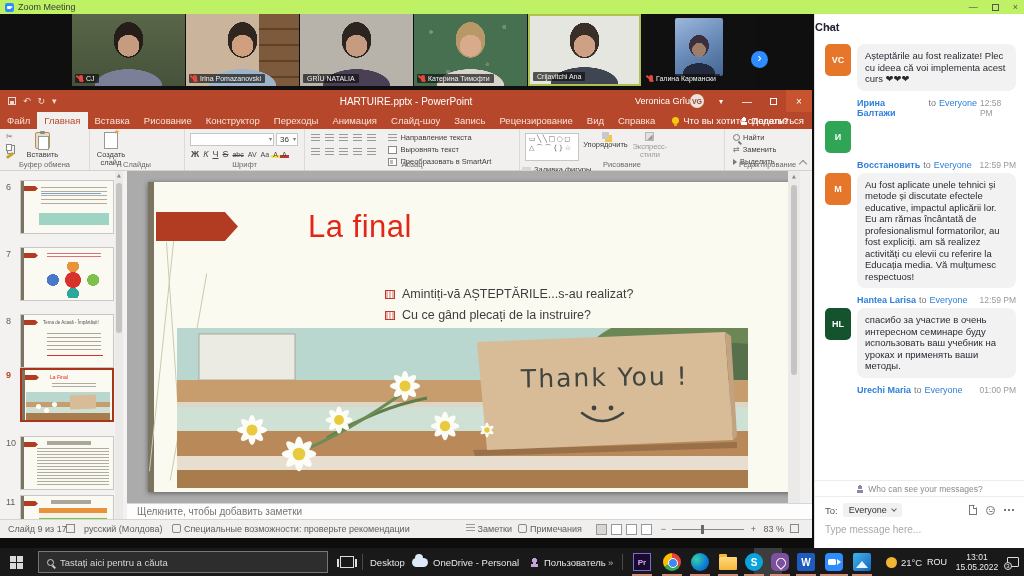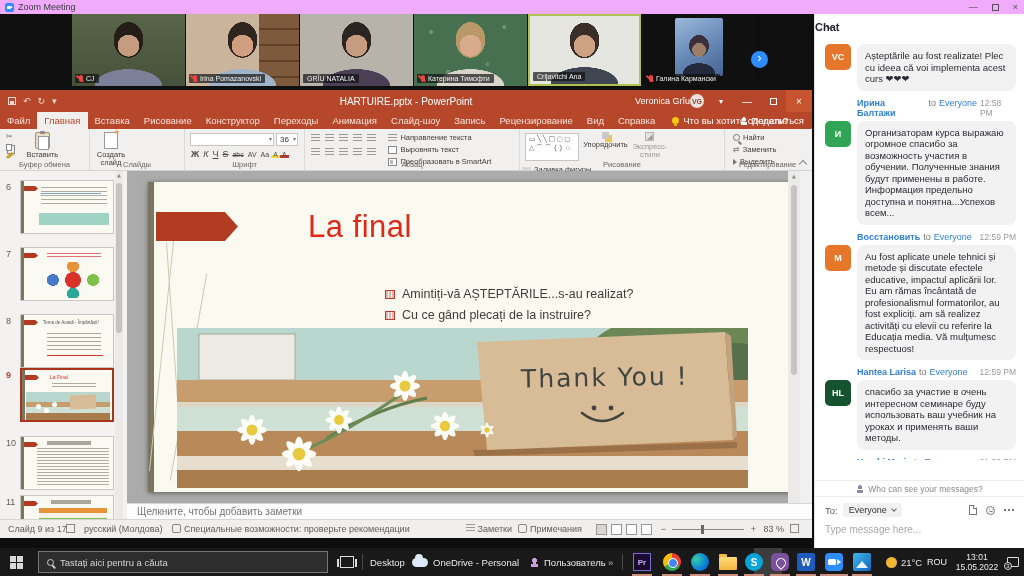--- a/index.html
+++ b/index.html
@@ -1,21 +1,21 @@
 <!DOCTYPE html>
 <html><head>
 <meta charset="utf-8">
 <style>
 *{margin:0;padding:0;box-sizing:border-box}
 html,body{width:1024px;height:576px;overflow:hidden}
 body{position:relative;background:#0d0d0d;font-family:"Liberation Sans","DejaVu Sans",sans-serif;cursor:default}
 i{font-style:normal}
 
 
-#titlebar{position:absolute;left:0;top:0;width:1024px;height:14px;background:#f0abfc;z-index:6;display:flex;align-items:center}
+#titlebar{position:absolute;left:0;top:0;width:1024px;height:14px;background:#bef264;z-index:6;display:flex;align-items:center}
 .zm-ic{width:9px;height:9px;border-radius:2px;background:#2d8cff;margin:0 4px 0 5px;position:relative}
 .zm-ic::before{content:"";position:absolute;left:2px;top:3px;width:4px;height:3px;background:#fff;border-radius:1px}
 .zm-ic::after{content:"";position:absolute;right:1px;top:3px;border-left:2px solid #fff;border-top:1.5px solid transparent;border-bottom:1.5px solid transparent}
 #titlebar .t{font-size:9px;color:#3a3a3a}
 .winctl{position:absolute;right:6px;top:0;height:14px;display:flex;gap:14px;align-items:center}
 .winctl span{font-size:9px;color:#555;line-height:14px}
 .maxbox{width:7px;height:7px;border:1px solid #555}
 
 
 #strip{position:absolute;left:0;top:14px;width:814px;height:76px;background:#0f0f0f;z-index:2}
@@ -139,21 +139,21 @@
 .chev{position:absolute;width:5px;height:5px;border-right:1.5px solid #666;border-bottom:1.5px solid #666;transform:rotate(45deg)}
 .chat-head .title{position:absolute;left:0;right:0;top:7px;font-size:11px;font-weight:bold;color:#232333}
 #msgs{position:absolute;left:0;right:0;top:28px;bottom:88px;overflow:hidden;padding:2px 8px 0 10px}
 .msg{margin-bottom:7px}
 .mhead{display:flex;gap:3px;align-items:baseline;margin:0 0 3px 32px;font-size:9px}
 .mname{color:#2e7fdb;font-weight:bold}
 .mto{color:#777}
 .mrec{color:#2e7fdb}
 .mtime{margin-left:auto;color:#999;font-size:8.5px}
 .mrow{display:flex;gap:6px;align-items:flex-start}
-.avatar{width:26px;height:26px;border-radius:5px;color:#fff;font-size:9px;font-weight:bold;display:flex;align-items:center;justify-content:center;flex:0 0 26px}
+.avatar{width:26px;height:32px;border-radius:5px;color:#fff;font-size:9px;font-weight:bold;display:flex;align-items:center;justify-content:center;flex:0 0 26px}
 .bubble{background:#f2f2f3;border-radius:8px;padding:6px 8px;font-size:9.5px;line-height:11.5px;color:#2a2a33;max-width:160px}
 .a-vc{background:#e5762a}.a-ib{background:#31a556}.a-mv{background:#e5762a}.a-hl{background:#14532d}
 #chatfoot{position:absolute;left:0;right:0;bottom:0;height:68px}
 .privacy{height:17px;display:flex;align-items:center;justify-content:center;gap:4px;color:#8a8a8a;font-size:8.5px;border-top:1px solid #ececec;border-bottom:1px solid #ececec}
 .privacy .person-ic{color:#8a8aa8}
 .torow{display:flex;align-items:center;gap:5px;padding:6px 10px 2px;font-size:9.5px;color:#555}
 .topill{background:#f1f1f1;border-radius:3px;padding:2px 6px;font-size:9px;color:#333;display:flex;align-items:center;gap:5px}
 .topill .chev{position:static;width:4px;height:4px;margin-top:-2px}
 .footic{margin-left:auto;display:flex;gap:9px;align-items:center}
 .file-ic{width:8px;height:10px;border:1px solid #777;position:relative}
@@ -637,21 +637,20 @@
     </div>
     <div class="msg">
       <div class="mhead">
         <span class="mname">Ирина Балтажи</span>
         <span class="mto">to</span>
         <span class="mrec">Everyone</span>
         <span class="mtime">12:58 PM</span>
       </div>
       <div class="mrow">
         <span class="avatar a-ib">И</span>
-        <span class="bubble">Организаторам курса выражаю огромное спасибо за возможность участия в обучении. Полученные знания будут применены в работе. Информация предельно доступна и понятна...Успехов всем...</span>
       </div>
     </div>
     <div class="msg">
       <div class="mhead">
         <span class="mname">Восстановить</span>
         <span class="mto">to</span>
         <span class="mrec">Everyone</span>
         <span class="mtime">12:59 PM</span>
       </div>
       <div class="mrow">

